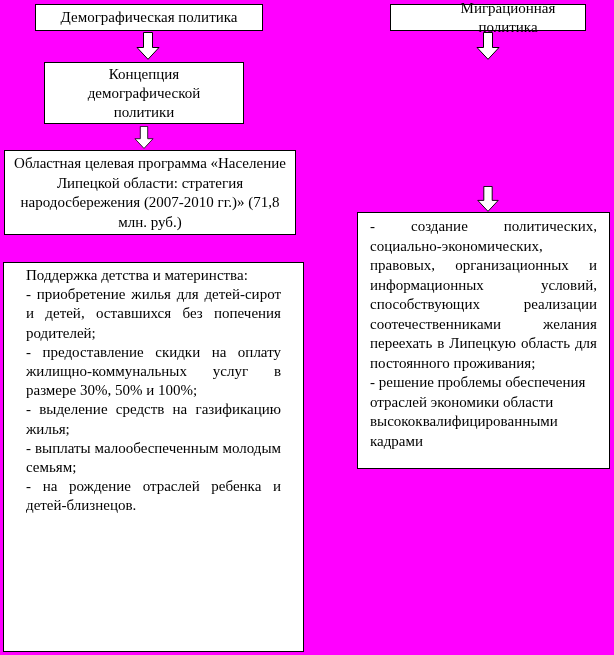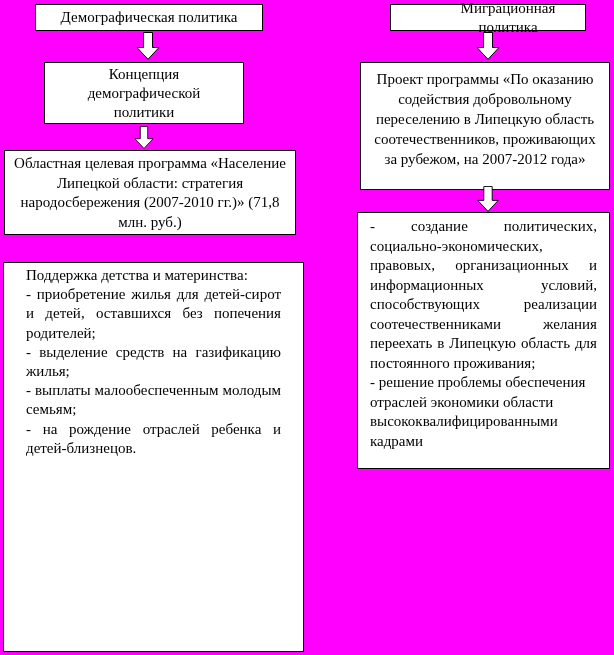--- a/index.html
+++ b/index.html
@@ -61,33 +61,33 @@
   <svg class="arrow" id="a2" width="26" height="23" viewBox="0 0 24 28">
     <path d="M7.5 0.5 H16.5 V15.5 H23 L12 27.3 L1 15.5 H7.5 Z" fill="#FFFFFF" stroke="#000000" stroke-width="1"></path>
   </svg>
 
   <div class="box center" id="b3">Областная целевая программа «Население Липецкой области: стратегия народосбережения (2007-2010 гг.)» (71,8 млн. руб.)</div>
 
   <div class="box" id="b4">
     <div class="b4-title">Поддержка детства и материнства:</div>
     <div>
       <div class="item">- приобретение жилья для детей-сирот и детей, оставшихся без попечения родителей;</div>
+      <div class="item">- предоставление скидки на оплату жилищно-коммунальных услуг в размере 30%, 50% и 100%;</div>
       <div class="item">- выделение средств на газификацию жилья;</div>
       <div class="item">- выплаты малообеспеченным молодым семьям;</div>
       <div class="item">- на рождение отраслей ребенка и детей-близнецов.</div>
     </div>
   </div>
 
   <div class="box flexc center" id="b5">Миграционная политика</div>
 
   <svg class="arrow" id="a3" width="26" height="28" viewBox="0 0 24 28">
     <path d="M7.5 0.5 H16.5 V15.5 H23 L12 27.3 L1 15.5 H7.5 Z" fill="#FFFFFF" stroke="#000000" stroke-width="1"></path>
   </svg>
 
-  <div class="box center" id="b6">Проект программы «По оказанию содействия добровольному переселению в Липецкую область соотечественников, проживающих за рубежом, на 2007-2012 года»</div>
 
   <svg class="arrow" id="a4" width="26" height="26" viewBox="0 0 24 28">
     <path d="M7.5 0.5 H16.5 V15.5 H23 L12 27.3 L1 15.5 H7.5 Z" fill="#FFFFFF" stroke="#000000" stroke-width="1"></path>
   </svg>
 
   <div class="box goals" id="b7">
     <div class="item">- создание политических, социально-экономических, правовых, организационных и информационных условий, способствующих реализации соотечественниками желания переехать в Липецкую область для постоянного проживания;</div>
     <div class="item">- решение проблемы обеспечения отраслей экономики области высококвалифицированными кадрами</div>
   </div>
 

